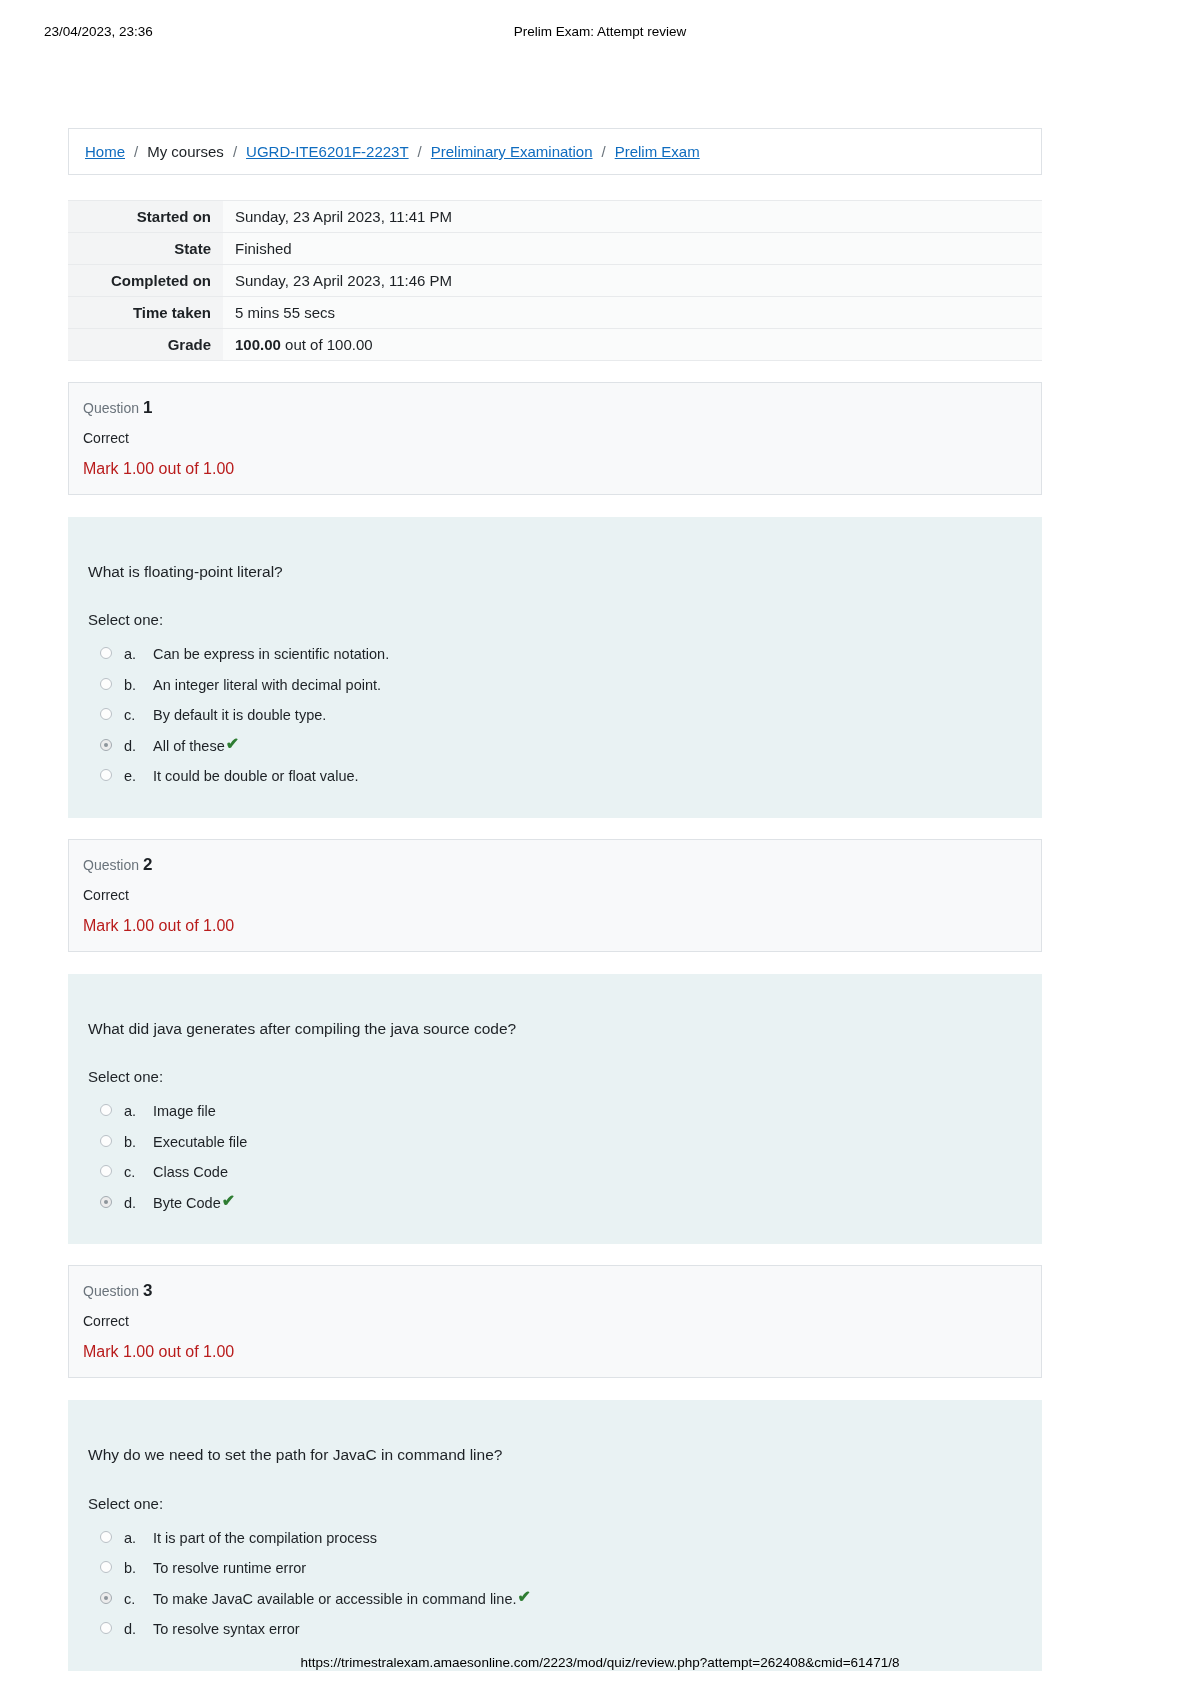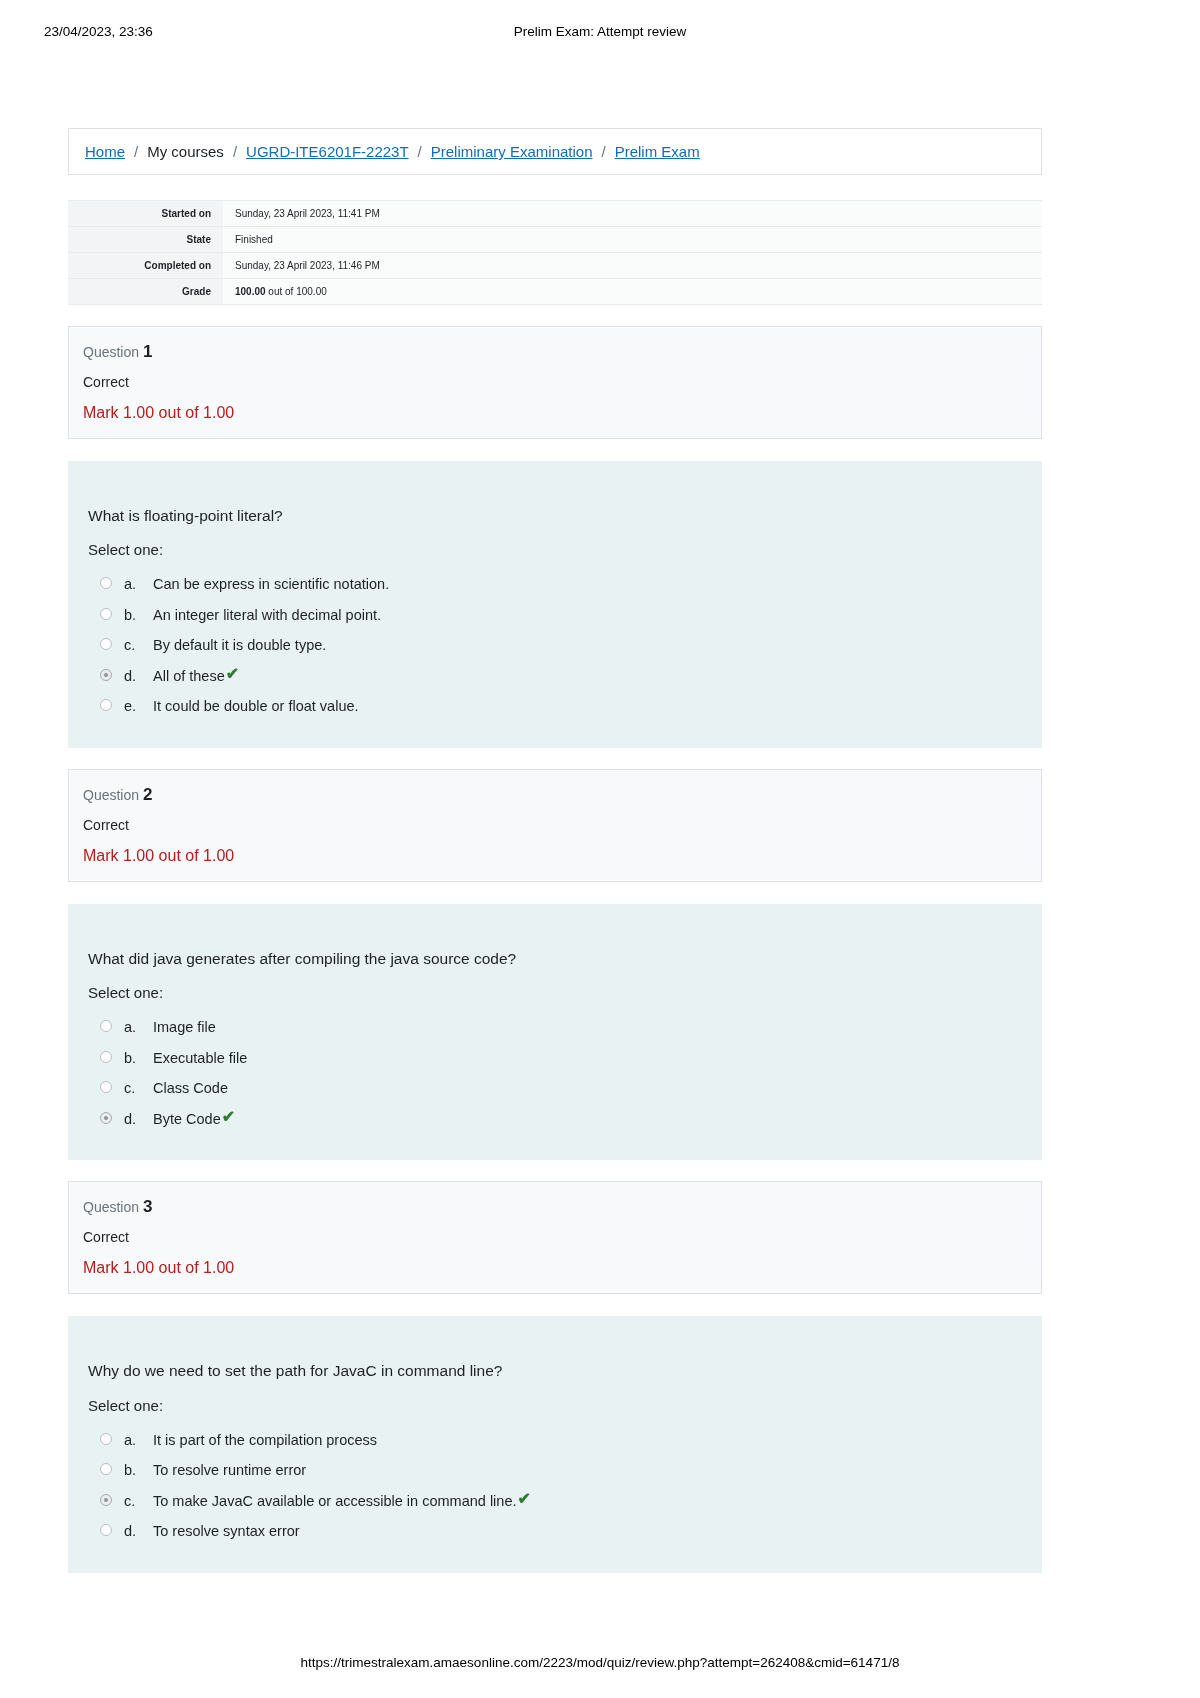--- a/index.html
+++ b/index.html
@@ -78,21 +78,21 @@
   .breadcrumb .sep {
     margin: 0 9px;
     color: #6a737b;
   }
 
   
   .summary {
     margin-top: 25px;
     width: 974px;
     border-collapse: collapse;
-    font-size: 10px;
+    font-size: 15px;
   }
   .summary tr { border-bottom: 1px solid #e8eaec; }
   .summary tr:first-child { border-top: 1px solid #e8eaec; }
   .summary th {
     width: 155px;
     text-align: right;
     font-weight: bold;
     padding: 7px 12px 7px 0;
     background: #f3f4f5;
     vertical-align: top;
@@ -142,21 +142,21 @@
   .q-text {
     font-size: 15.5px;
     padding: 0 20px;
     color: #1d2125;
     line-height: 1.45;
     margin-top: 20px;
   }
   .q-prompt {
     font-size: 15px;
     padding: 0 20px;
-    margin-top: 14px;
+    margin-top: 28px;
     color: #1d2125;
   }
   .answers { margin-top: 11px; }
   .answer {
     display: flex;
     align-items: flex-start;
     padding: 4px 20px 4px 32px;
     font-size: 14.5px;
     color: #1d2125;
     line-height: 1.55;
@@ -231,20 +231,24 @@
         </tr>
         <tr>
           <th>State</th>
           <td>Finished</td>
         </tr>
         <tr>
           <th>Completed on</th>
           <td>Sunday, 23 April 2023, 11:46 PM</td>
         </tr>
         <tr>
+          <th>Time taken</th>
+          <td>5 mins 55 secs</td>
+        </tr>
+        <tr>
           <th>Grade</th>
           <td><b>100.00</b><span> out of 100.00</span></td>
         </tr>
       </tbody>
   </table>
 
   <div id="questions">
       <div class="q-info">
         <div class="line q-no"><span>Question</span> <b>1</b></div>
         <div class="line q-state">Correct</div>

